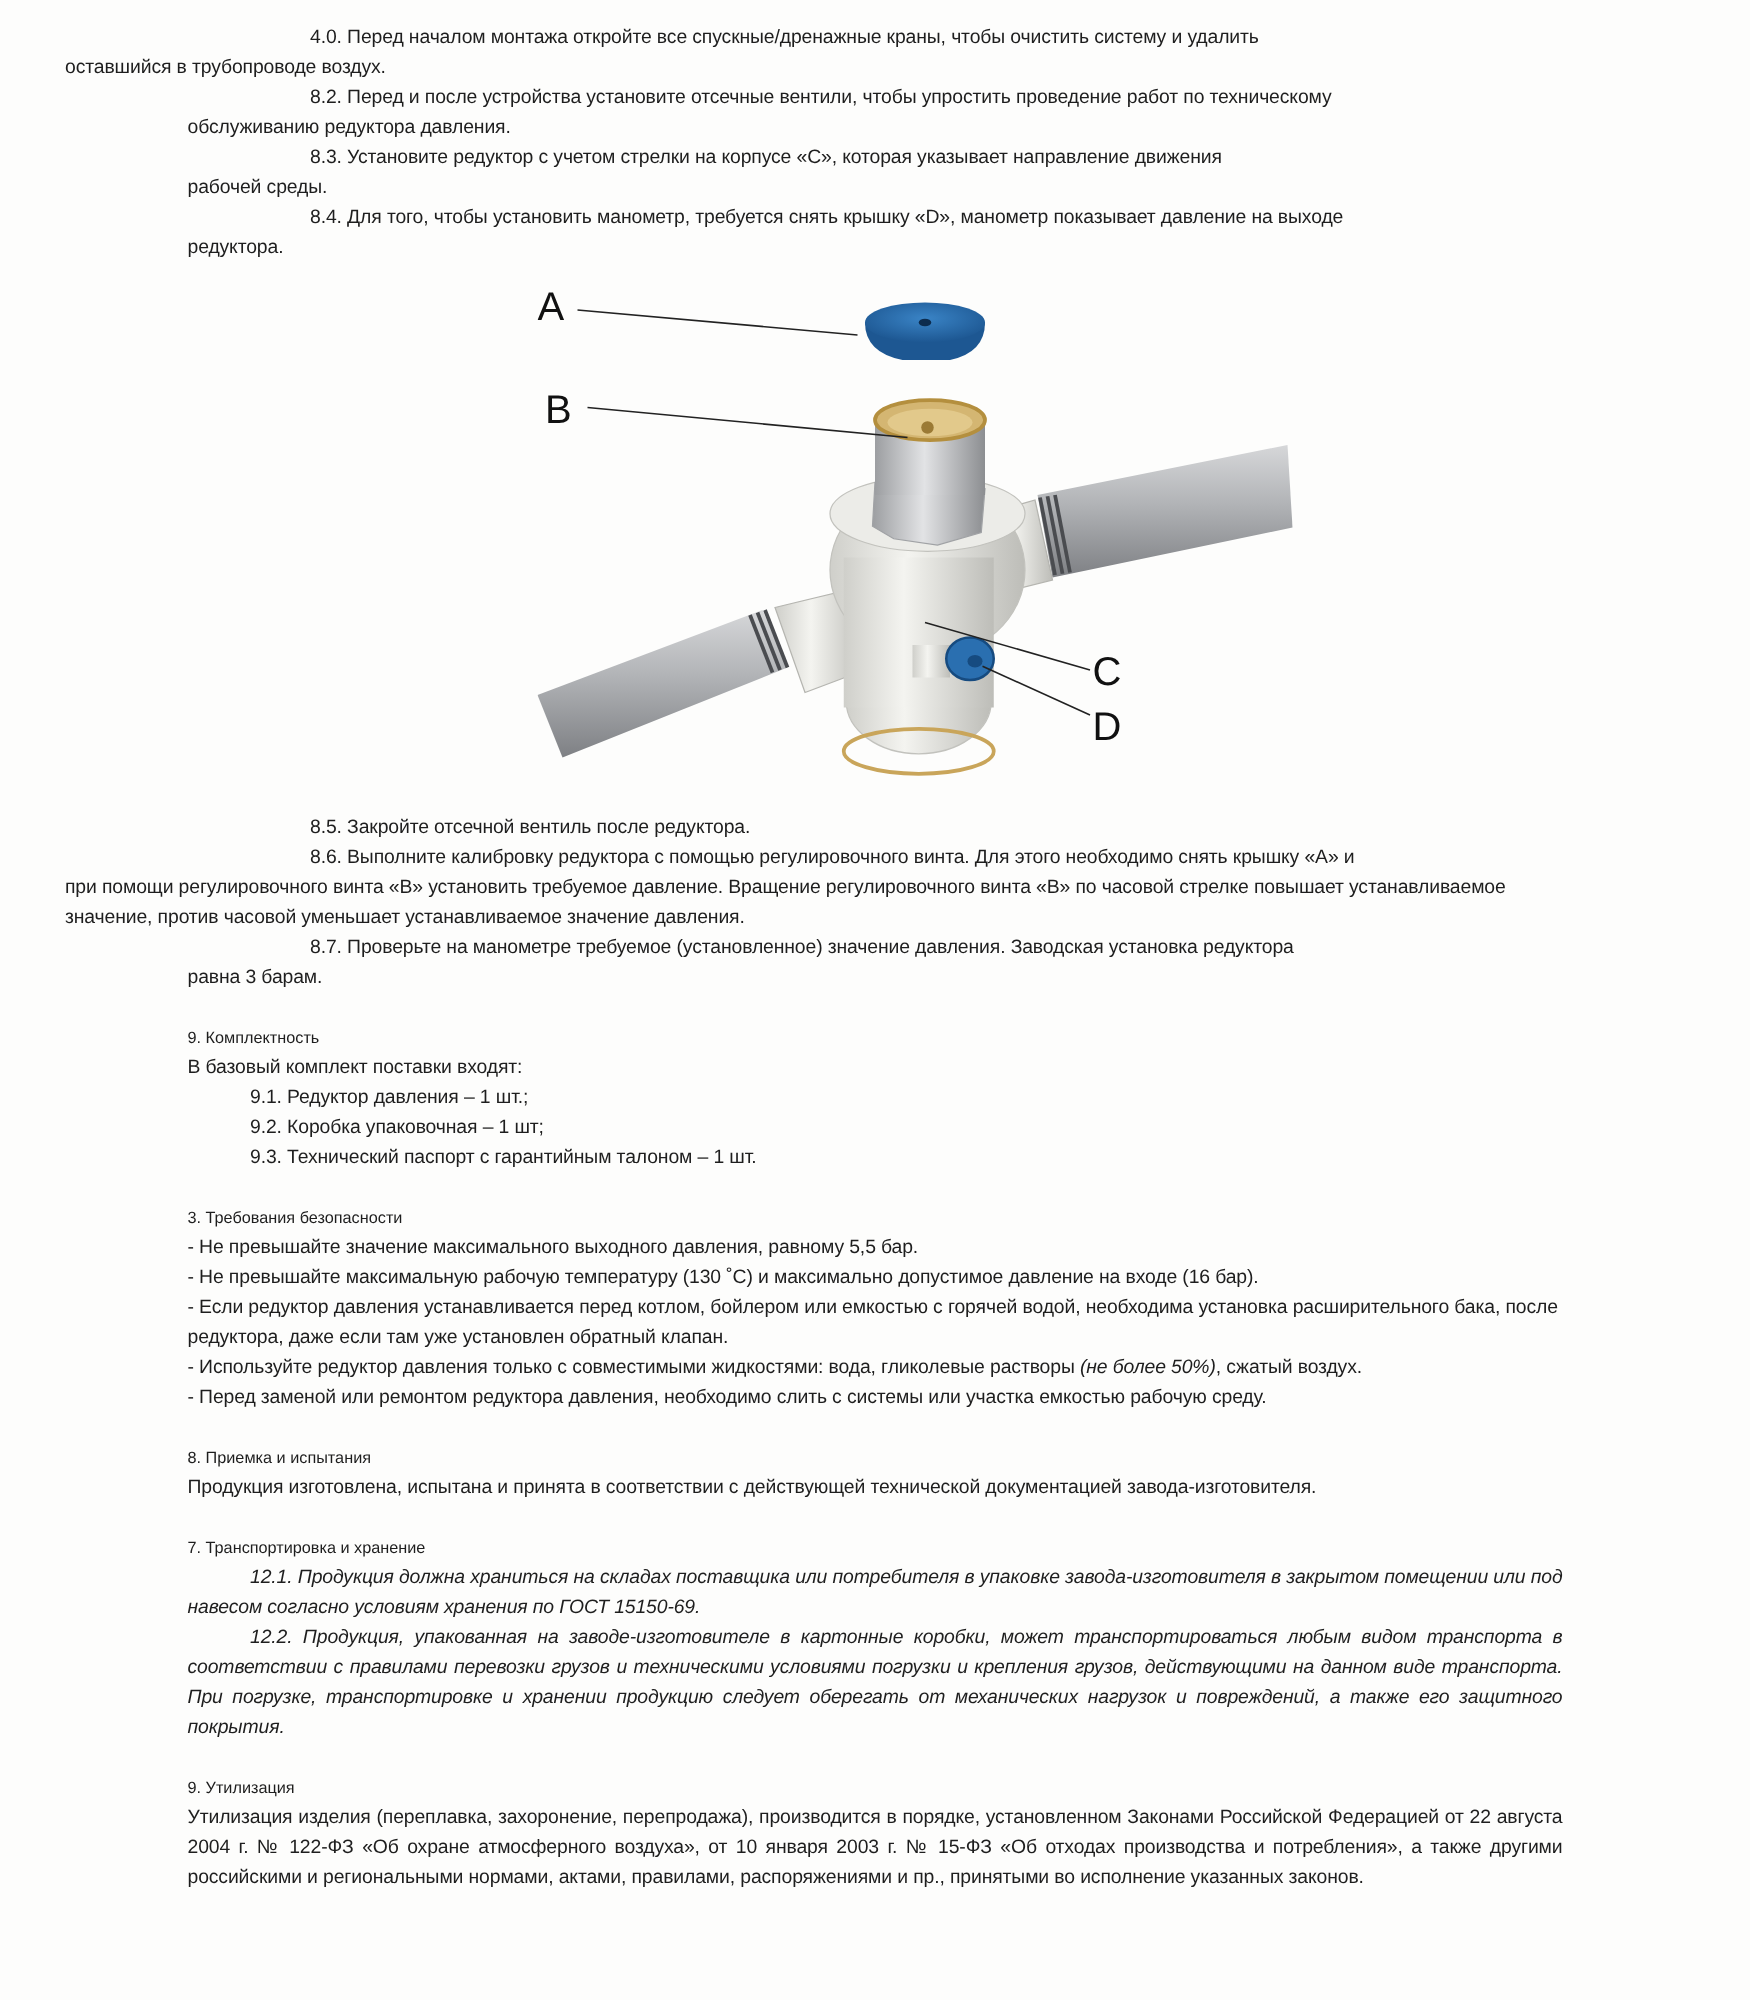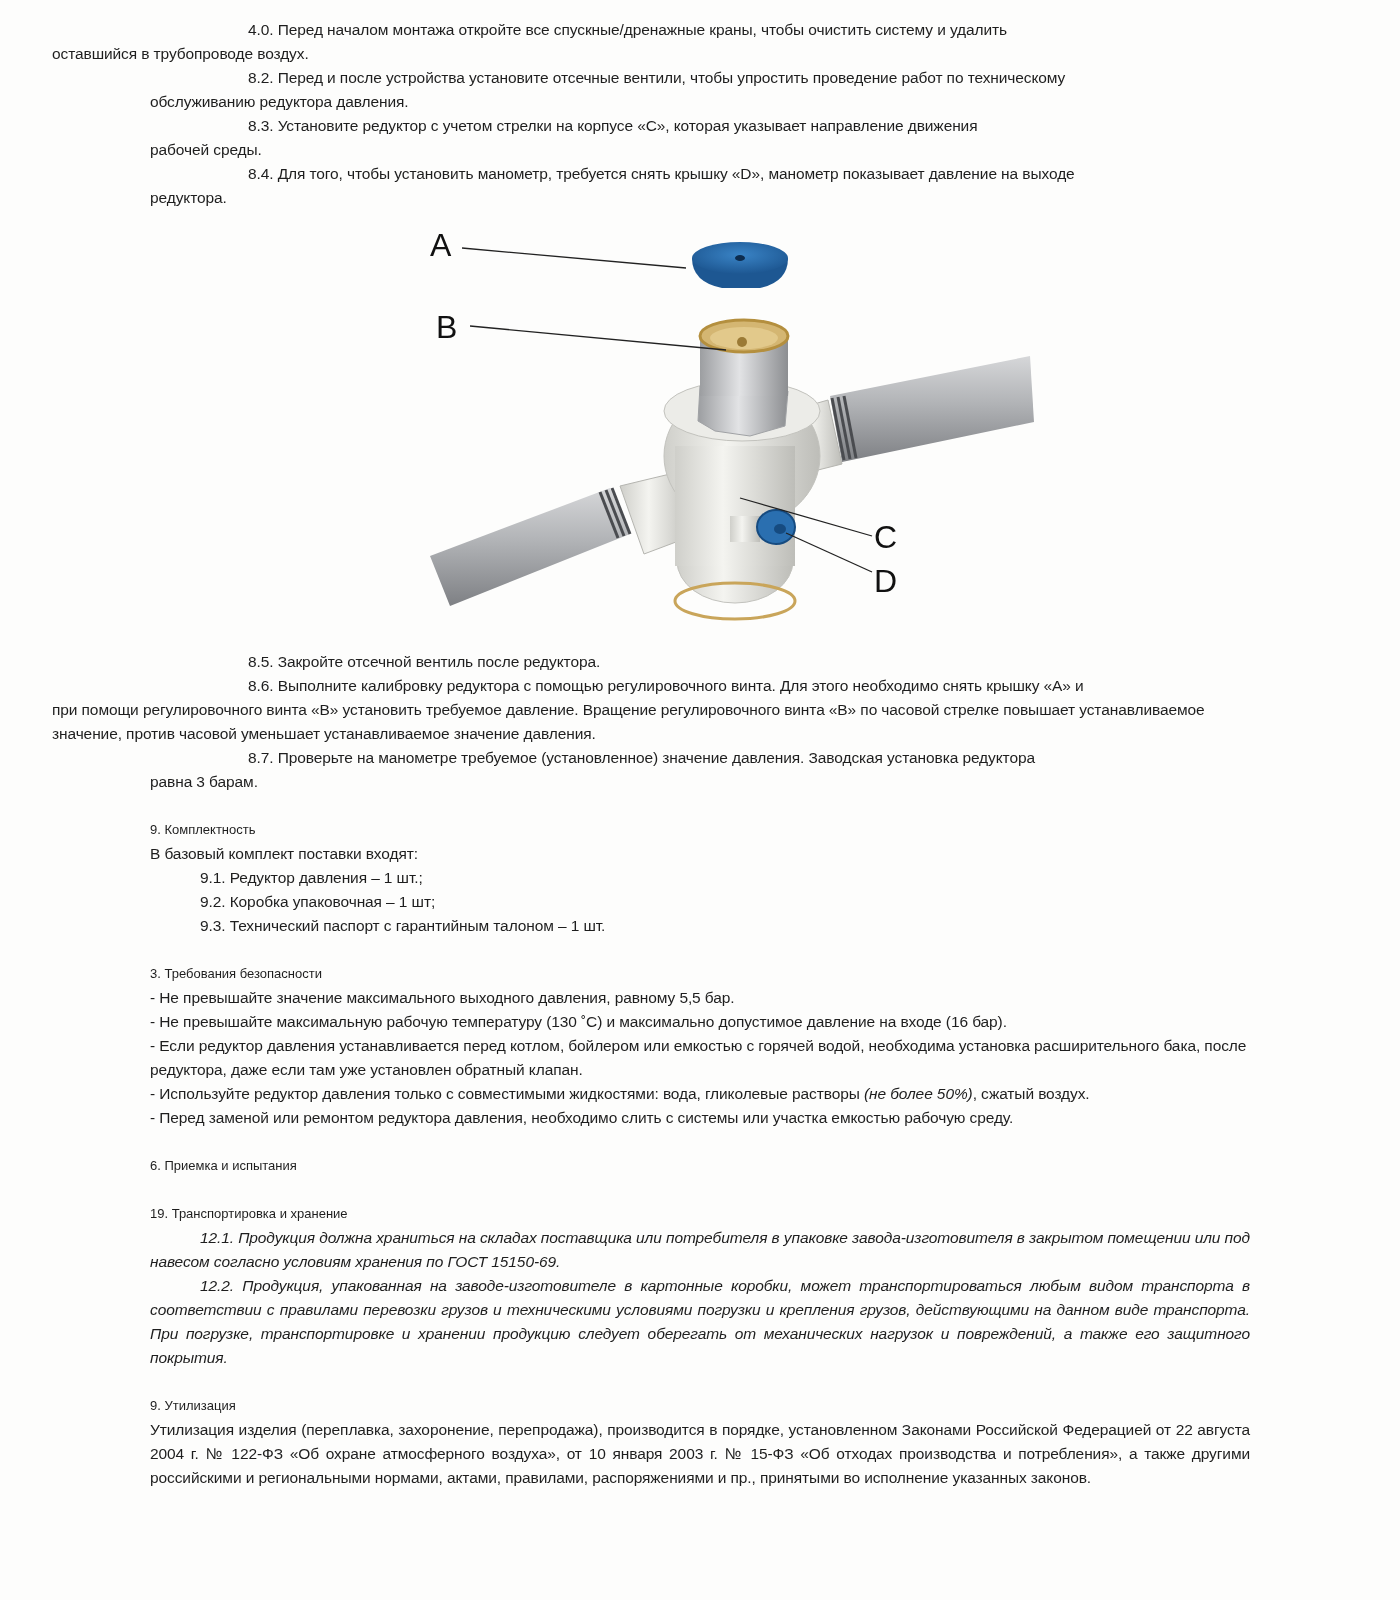--- a/index.html
+++ b/index.html
@@ -121,21 +121,22 @@
   <p class="p ind2">9.2. Коробка упаковочная – 1 шт;</p>
   <p class="p ind2">9.3. Технический паспорт с гарантийным талоном – 1 шт.</p>
 
   <div class="h">3. Требования безопасности</div>
   <p class="p">- Не превышайте значение максимального выходного давления, равному 5,5 бар.</p>
   <p class="p">- Не превышайте максимальную рабочую температуру (130 ˚С) и максимально допустимое давление на входе (16 бар).</p>
   <p class="p">- Если редуктор давления устанавливается перед котлом, бойлером или емкостью с горячей водой, необходима установка расширительного бака, после редуктора, даже если там уже установлен обратный клапан.</p>
   <p class="p"><span>- Используйте редуктор давления только с совместимыми жидкостями: вода, гликолевые растворы </span><em>(не более 50%)</em><span>, сжатый воздух.</span></p>
   <p class="p">- Перед заменой или ремонтом редуктора давления, необходимо слить с системы или участка емкостью рабочую среду.</p>
 
-  <div class="h">6. Приемка и испытания</div>
+  <div class="h">8. Приемка и испытания</div>
+  <p class="p">Продукция изготовлена, испытана и принята в соответствии с действующей технической документацией завода-изготовителя.</p>
 
-  <div class="h">19. Транспортировка и хранение</div>
+  <div class="h">7. Транспортировка и хранение</div>
   <p class="p ind3 just">12.1. Продукция должна храниться на складах поставщика или потребителя в упаковке завода-изготовителя в закрытом помещении или под навесом согласно условиям хранения по ГОСТ 15150-69.</p>
   <p class="p ind3 just">12.2. Продукция, упакованная на заводе-изготовителе в картонные коробки, может транспортироваться любым видом транспорта в соответствии с правилами перевозки грузов и техническими условиями погрузки и крепления грузов, действующими на данном виде транспорта. При погрузке, транспортировке и хранении продукцию следует оберегать от механических нагрузок и повреждений, а также его защитного покрытия.</p>
 
   <div class="h">9. Утилизация</div>
   <p class="p just">Утилизация изделия (переплавка, захоронение, перепродажа), производится в порядке, установленном Законами Российской Федерацией от 22 августа 2004 г. № 122-ФЗ «Об охране атмосферного воздуха», от 10 января 2003 г. № 15-ФЗ «Об отходах производства и потребления», а также другими российскими и региональными нормами, актами, правилами, распоряжениями и пр., принятыми во исполнение указанных законов.</p>
 </div>
 
 </body></html>

